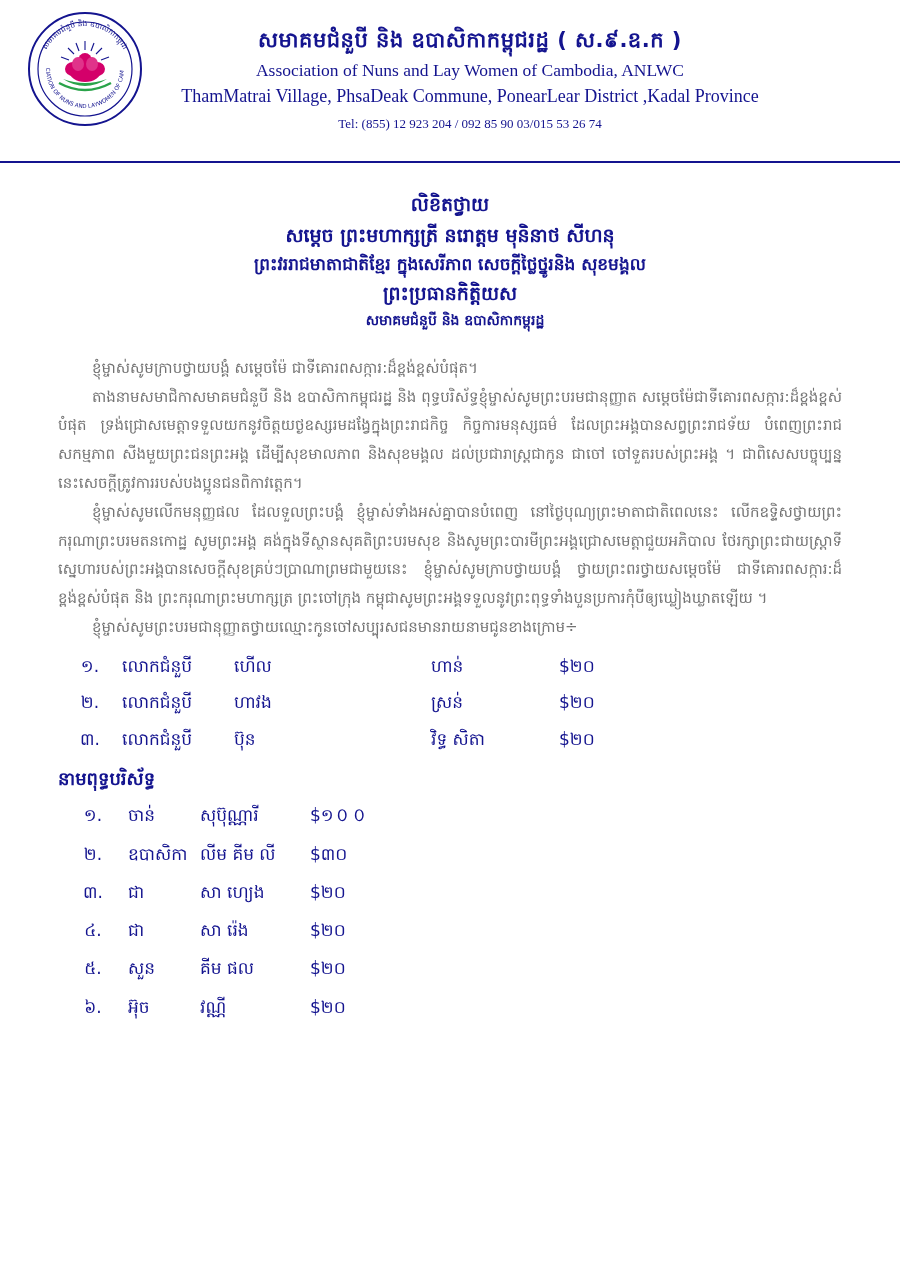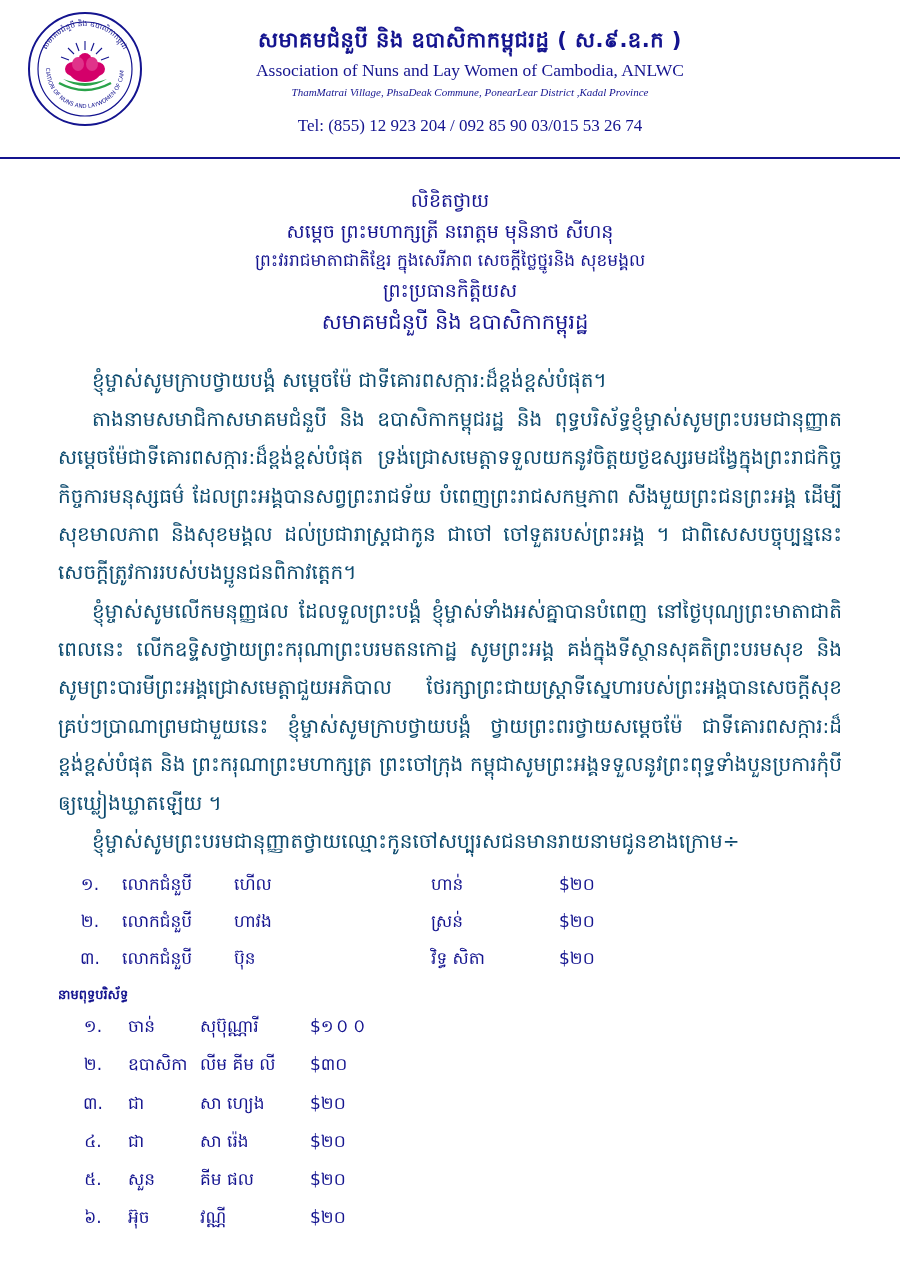--- a/index.html
+++ b/index.html
@@ -40,63 +40,62 @@
   }
   .org-en {
     font-family: "Liberation Serif", "DejaVu Serif", serif;
     font-size: 17.5px;
     color: #14148f;
     margin: 5px 0 0 40px;
     line-height: 1.3;
   }
   .org-addr {
     font-family: "Liberation Serif", "DejaVu Serif", serif;
-    font-size: 11px;
-    color: #14148f;
-    margin: 3px 0 16px 40px;
+    font-size: 18px;
+    color: #14148f;
+    margin: 3px 0 8px 40px;
     line-height: 1.3;
-    font-style: italic;
   }
   .org-tel {
     font-family: "Liberation Serif", "DejaVu Serif", serif;
-    font-size: 17px;
-    color: #14148f;
-    margin: 3px 0 0 40px;
+    font-size: 13px;
+    color: #14148f;
+    margin: 3px 0 8px 40px;
     line-height: 1.3;
   }
   .rule {
     border: 0;
     border-top: 2px solid #14148f;
     margin: 10px 0 0 0;
     width: 100%;
   }
 
   
   .title-block {
     text-align: center;
     margin-top: 26px;
     line-height: 1.62;
   }
   .title-block div {
     font-family: "DejaVu Sans", sans-serif;
-    font-weight: normal;
+    font-weight: bold;
     color: #14148f;
   }
   .t1 { font-size: 19px; }
   .t2 { font-size: 19px; }
   .t3 { font-size: 17px; }
   .t4 { font-size: 19px; }
-  .t5 { font-size: 21px; padding-left: 10px; }
+  .t5 { font-size: 14px; padding-left: 10px; }
 
   
   .body-text {
     margin: 22px 58px 0 58px;
     font-family: "DejaVu Sans", sans-serif;
-    font-size: 20px;
-    color: #0c4a6e;
+    font-size: 15px;
+    color: #737373;
     line-height: 1.92;
     text-align: justify;
   }
   .body-text p {
     margin: 0 0 0 0;
     text-indent: 34px;
   }
 
   
   .list-block {
@@ -112,21 +111,21 @@
   }
   .li-num { width: 64px; text-align: center; flex: 0 0 64px; }
   .li-title { width: 112px; flex: 0 0 112px; }
   .li-name { width: 150px; flex: 0 0 150px; }
   .li-name2 { width: 128px; flex: 0 0 128px; margin-left: 47px; }
   .li-amt { flex: 0 0 auto; font-weight: normal; }
 
   .section-head {
     margin: 10px 58px 0 58px;
     font-family: "DejaVu Sans", sans-serif;
-    font-size: 13px;
+    font-size: 18px;
     font-weight: bold;
     color: #14148f;
   }
 
   .list-block2 {
     margin: 2px 58px 0 58px;
     font-family: "DejaVu Sans", sans-serif;
     font-size: 17px;
     color: #14148f;
   }

